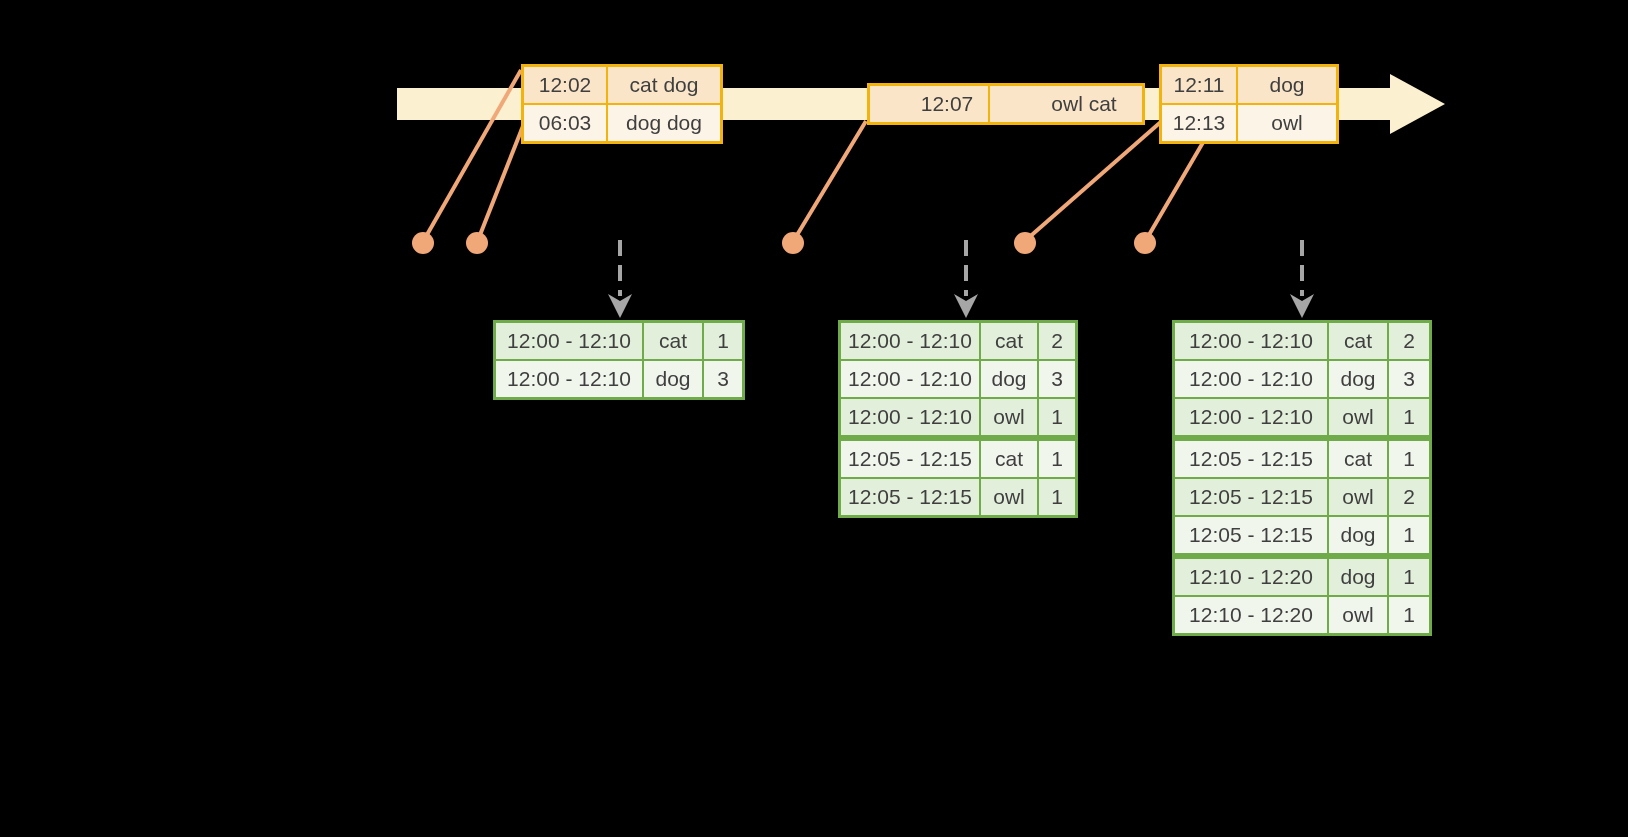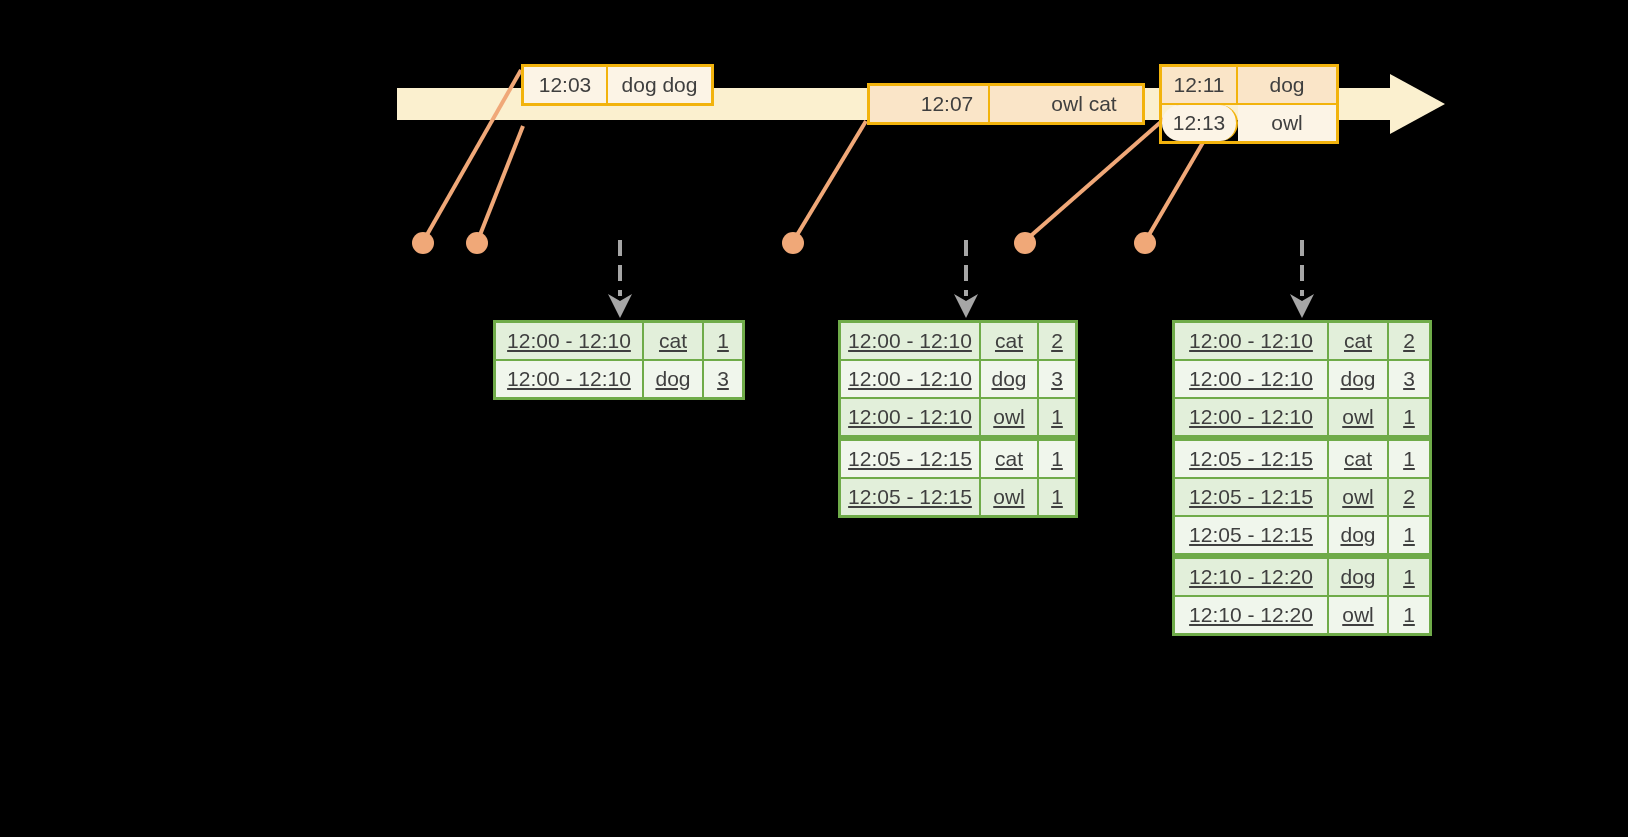--- a/index.html
+++ b/index.html
@@ -17,21 +17,21 @@
   .trow{display:flex;}
   .tcell{
     box-sizing:content-box;
     height:36px;line-height:36px;
     text-align:center;
     font-size:21px;
     color:var(--text);
     overflow:hidden;white-space:nowrap;
   }
   .event-tbl .tcell{border-right:2px solid var(--event_border);border-bottom:2px solid var(--event_border);}
-  .result-tbl .tcell{border-right:2px solid var(--result_border);border-bottom:2px solid var(--result_border);text-decoration:underline;}
+  .result-tbl .tcell{border-right:2px solid var(--result_border);border-bottom:2px solid var(--result_border);}
   .tbl .tcell:last-child{border-right:none;}
   .tbl .trow:last-child .tcell{border-bottom:none;}
   .event-tbl .trow.base .tcell{background:var(--event_row_peach);}
   .event-tbl .trow.alt  .tcell{background:var(--event_row_cream);}
   .result-tbl .trow.base .tcell{background:var(--result_row_green);}
   .result-tbl .trow.alt  .tcell{background:var(--result_row_light);}
   .result-tbl .trow.gbreak{border-top:4px solid var(--result_border);}
 </style>
 </head>
 <body>
@@ -63,40 +63,44 @@
       <line x1="966" y1="240" x2="966" y2="296" style="stroke:var(--trigger_arrow);stroke-width:4;stroke-dasharray:16 9"></line>
       <polygon points="954,294 966,318 978,294 966,301" style="fill:var(--trigger_arrow)"></polygon>
     </g>
     <g>
       <line x1="1302" y1="240" x2="1302" y2="296" style="stroke:var(--trigger_arrow);stroke-width:4;stroke-dasharray:16 9"></line>
       <polygon points="1290,294 1302,318 1314,294 1302,301" style="fill:var(--trigger_arrow)"></polygon>
     </g>
   </svg>
 
   <div class="tbl event-tbl" style="left:521px;top:64px;">
+      <div class="trow base">
+        <div class="tcell" style="width: 82px;">12:02</div>
+        <div class="tcell" style="width: 112px;">cat dog</div>
+      </div>
       <div class="trow alt">
-        <div class="tcell" style="width: 82px;">12:03</div>
-        <div class="tcell" style="width: 103px;">dog dog</div>
+        <div class="tcell" style="width: 82px;">06:03</div>
+        <div class="tcell" style="width: 112px;">dog dog</div>
       </div>
     </div>
 
   <div class="tbl event-tbl" style="left:867px;top:83px;">
       <div class="trow base">
         <div class="tcell" style="width: 82px; padding-left: 36px;">12:07</div>
         <div class="tcell" style="width: 116px; padding-left: 36px;">owl cat</div>
       </div>
     </div>
 
   <div class="tbl event-tbl" style="left:1159px;top:64px;">
       <div class="trow base">
         <div class="tcell" style="width: 74px;">12:11</div>
         <div class="tcell" style="width: 98px;">dog</div>
       </div>
       <div class="trow alt">
-        <div class="tcell" style="width: 74px; border-radius: 18px;">12:13</div>
+        <div class="tcell" style="width: 74px;">12:13</div>
         <div class="tcell" style="width: 98px;">owl</div>
       </div>
     </div>
 
   <div class="tbl result-tbl" style="left:493px;top:320px;">
       <div class="trow base">
         <div class="tcell" style="width: 146px;">12:00 - 12:10</div>
         <div class="tcell" style="width: 58px;">cat</div>
         <div class="tcell" style="width: 38px;">1</div>
       </div>

